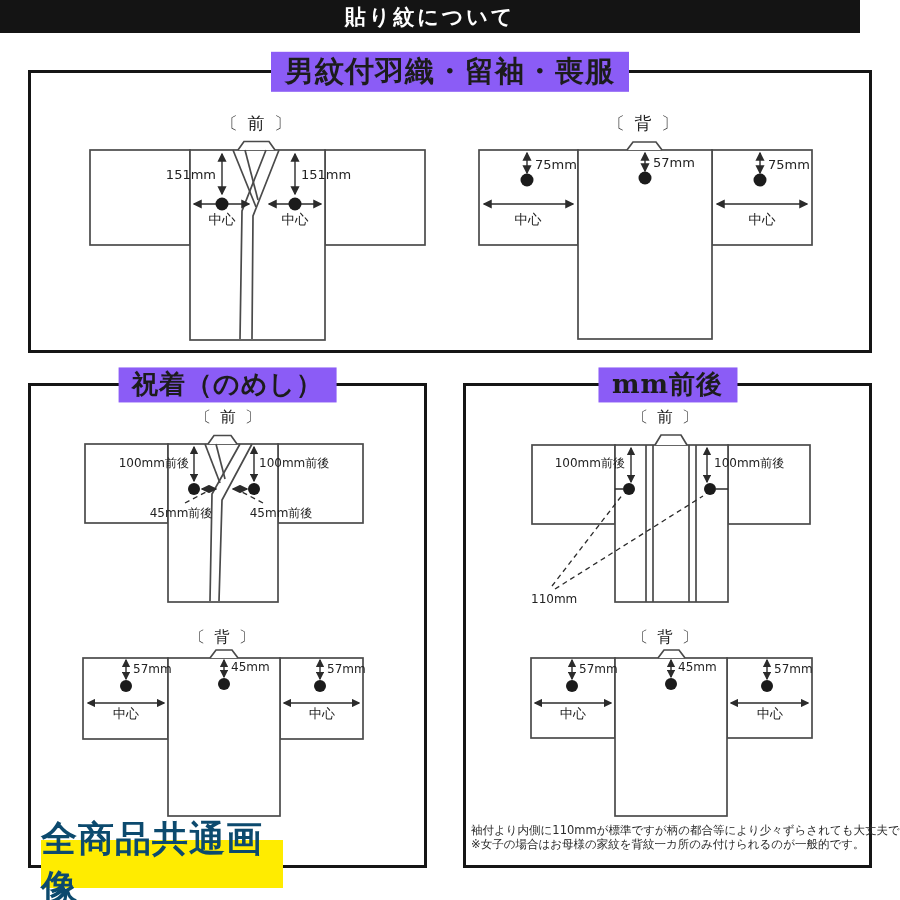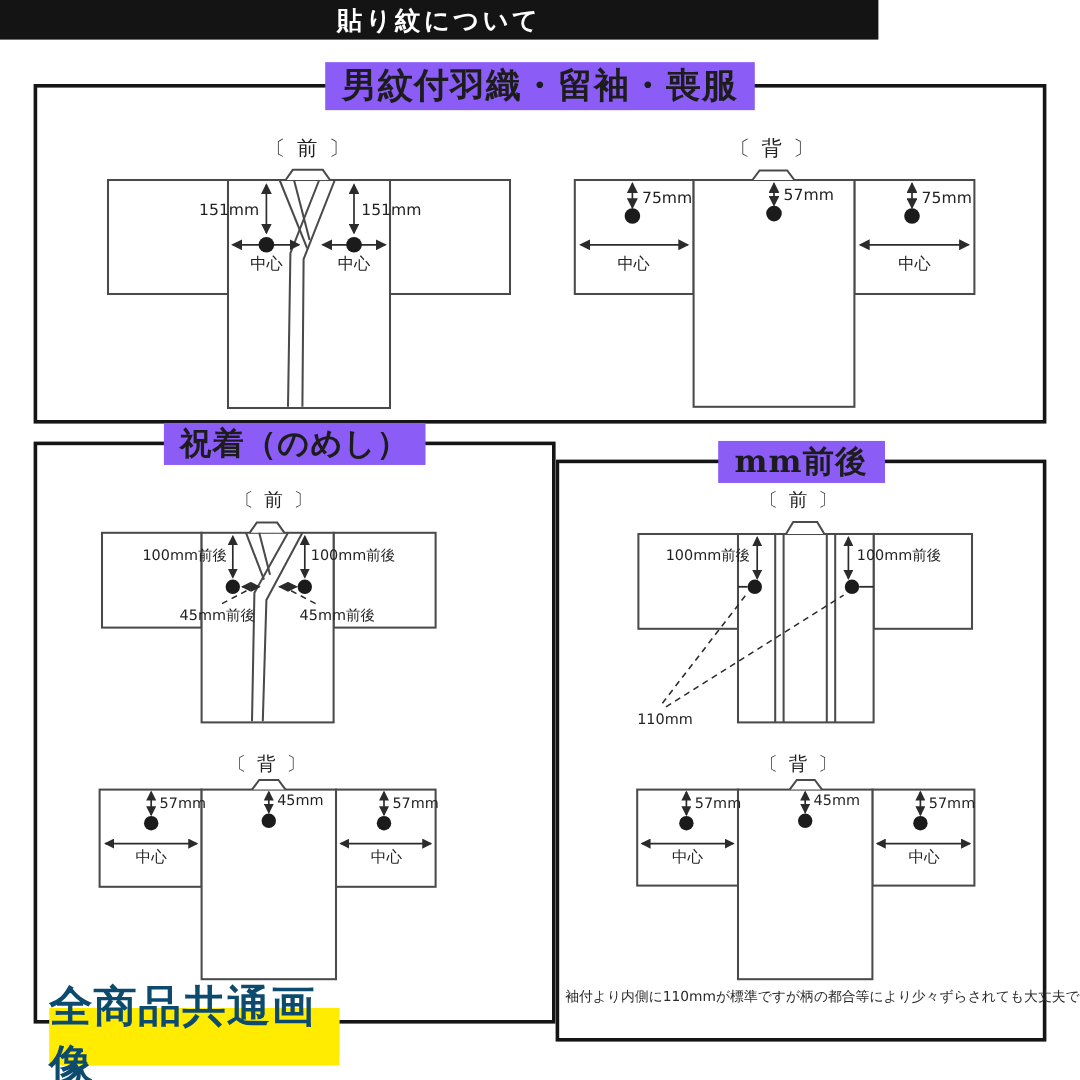--- a/index.html
+++ b/index.html
@@ -1,27 +1,27 @@
 <!DOCTYPE html>
 <html><head>
 <meta charset="utf-8">
 <style>
   html,body{margin:0;padding:0;background:#fff;}
   .page{position:relative;width:900px;height:900px;background:#fff;overflow:hidden;
         font-family:"DejaVu Sans","Liberation Sans",sans-serif;color:#222;}
 
   
-  .banner{position:absolute;left:0;top:0;width:732px;height:33px;background:#141414;
+  .banner{position:absolute;left:0;top:0;width:860px;height:33px;background:#141414;
           display:flex;align-items:center;justify-content:center;}
   .banner span{color:#fff;font-size:21px;font-weight:bold;letter-spacing:3px;}
 
   
   .box{position:absolute;border:3px solid #151515;box-sizing:border-box;background:#fff;}
   .box-top{left:28px;top:70px;width:844px;height:283px;}
-  .box-bl{left:28px;top:368px;width:435px;height:485px;}
+  .box-bl{left:28px;top:383px;width:399px;height:485px;}
   .box-br{left:463px;top:383px;width:409px;height:485px;}
   .box-title{position:absolute;left:50%;top:0;transform:translate(-50%,-53%);
              background:#8b5cf6;padding:0 14px;margin:0;white-space:nowrap;
              font-family:"DejaVu Serif","Liberation Serif",serif;font-weight:bold;color:#1c1c1c;}
   .t-lg{font-size:29px;letter-spacing:1px;}
   .t-md{font-size:26px;letter-spacing:1px;}
 
   
   .diag{position:absolute;}
   .garment rect,.garment path{fill:#ffffff;stroke:#4a4a4a;stroke-width:1.7;}
@@ -62,20 +62,21 @@
   </section>
 
   <section class="box box-bl">
     <h2 class="box-title t-md">祝着（のめし）</h2>
   </section>
 
   <section class="box box-br">
     <h2 class="box-title t-md">mm前後</h2>
     <div class="notes">
       <div>袖付より内側に110mmが標準ですが柄の都合等により少々ずらされても大丈夫です。</div>
+      <div>※女子の場合はお母様の家紋を背紋一カ所のみ付けられるのが一般的です。</div>
     </div>
   </section>
 
   <svg class="diag top" style="left:85px;top:105px;" width="345" height="240" viewBox="85 105 345 240">
     <defs>
       <marker id="arrA" viewBox="0 0 10 10" refX="8.5" refY="5" markerWidth="6.5" markerHeight="6.5" orient="auto-start-reverse">
         <path d="M0,0L10,5L0,10z" fill="#2b2b2b"></path>
       </marker>
     </defs>
     <text class="vlabel" x="257" y="129">〔 前 〕</text>

